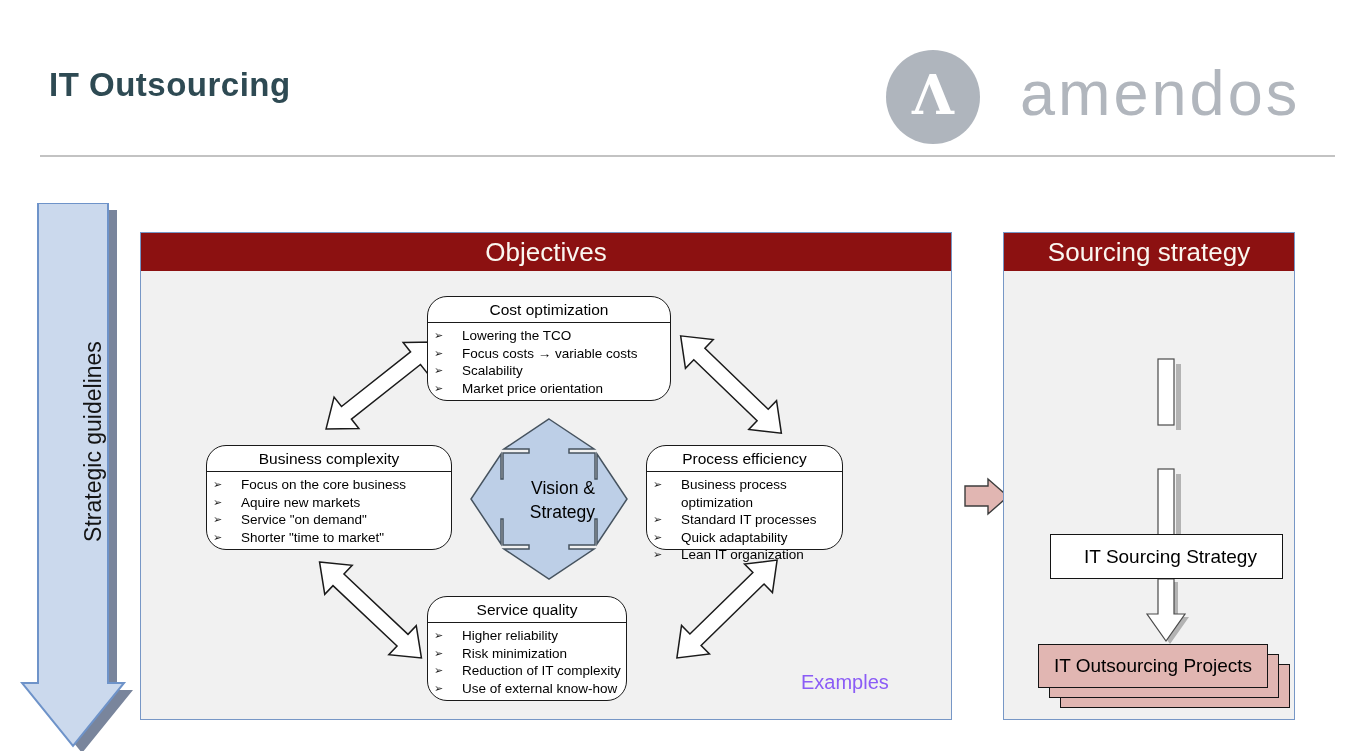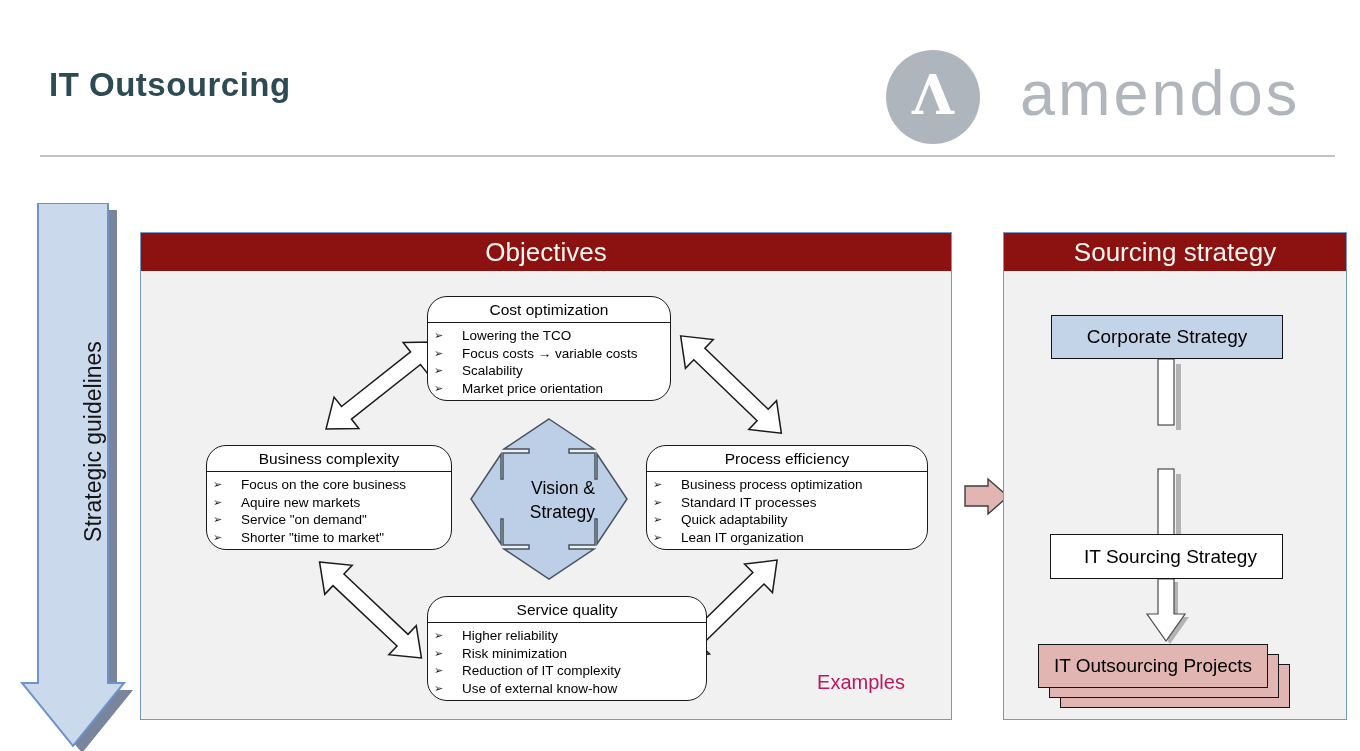--- a/index.html
+++ b/index.html
@@ -17,31 +17,31 @@
   
   .left-arrow{position:absolute;left:20px;top:203px;width:140px;height:548px;}
   .left-arrow svg{position:absolute;left:0;top:0;}
   .left-arrow-label{position:absolute;width:480px;left:-167px;top:225px;transform:rotate(-90deg);
                     text-align:center;font-size:23px;color:#141414;}
 
   
   .panel{position:absolute;top:232px;background:#F1F1F1;border:1.5px solid #7797C6;box-sizing:border-box;}
   .panel-header{height:38px;line-height:38px;background:#8C1111;color:#FAF7F0;text-align:center;font-size:26px;}
   .objectives{left:140px;width:812px;height:488px;}
-  .sourcing{left:1003px;width:344px;height:488px;}
+  .sourcing{left:1003px;width:292px;height:488px;}
   .overlay-svg{position:absolute;left:0;top:0;}
 
   
   .goal-box{position:absolute;background:#fff;border:1.4px solid #1a1a1a;border-radius:20px;box-sizing:border-box;}
   .goal-title{text-align:center;font-size:15.5px;padding:4px 2px 3px;border-bottom:1.4px solid #1a1a1a;}
   .goal-list{list-style:none;margin:4px 4px 0 6px;padding:0;}
   .goal-list li{display:flex;font-size:13.5px;line-height:17.5px;}
   .goal-list .bullet{width:16px;flex:0 0 16px;margin-right:12px;font-size:11px;color:#1a1a1a;}
   .vision-label{position:absolute;left:362px;top:243px;width:92px;text-align:right;font-size:17.5px;line-height:24px;color:#000;}
-  .examples{position:absolute;left:660px;top:438px;width:120px;text-align:center;font-size:20px;color:#be185d;}
+  .examples{position:absolute;left:660px;top:438px;width:120px;text-align:left;font-size:20px;color:#8b5cf6;}
 
   
   .step-box{position:absolute;box-sizing:border-box;border:1.4px solid #141414;display:flex;align-items:center;justify-content:center;font-size:19px;}
   .step-blue{background:#C4D4E8;}
   .step-white{background:#ffffff;}
   .stack-layer{position:absolute;width:230px;height:44px;background:#E1B6B2;border:1.4px solid #141414;box-sizing:border-box;
                display:flex;align-items:center;justify-content:center;font-size:19px;}
 
   .pink-arrow{position:absolute;left:963px;top:477px;}
 </style>
@@ -127,21 +127,21 @@
             <span class="bullet">➢</span>
             <span>Service "on demand"</span>
           </li>
         <li>
             <span class="bullet">➢</span>
             <span>Shorter "time to market"</span>
           </li>
       </ul>
     </div>
 
-    <div class="goal-box" style="left:505px;top:212px;width:282px;height:105px;">
+    <div class="goal-box" style="left:505px;top:212px;width:197px;height:105px;">
       <div class="goal-title">Process efficiency</div>
       <ul class="goal-list">
         <li>
             <span class="bullet">➢</span>
             <span>Business process optimization</span>
           </li>
         <li>
             <span class="bullet">➢</span>
             <span>Standard IT processes</span>
           </li>
@@ -149,21 +149,21 @@
             <span class="bullet">➢</span>
             <span>Quick adaptability</span>
           </li>
         <li>
             <span class="bullet">➢</span>
             <span>Lean IT organization</span>
           </li>
       </ul>
     </div>
 
-    <div class="goal-box" style="left:286px;top:363px;width:280px;height:105px;">
+    <div class="goal-box" style="left:286px;top:363px;width:200px;height:105px;">
       <div class="goal-title">Service quality</div>
       <ul class="goal-list">
         <li>
             <span class="bullet">➢</span>
             <span>Higher reliability</span>
           </li>
         <li>
             <span class="bullet">➢</span>
             <span>Risk minimization</span>
           </li>
@@ -193,23 +193,20 @@
       <rect x="172" y="131" width="5" height="66" fill="#B3B3B3"></rect>
       <rect x="154" y="126" width="16" height="66" fill="#ffffff" stroke="#4a4a4a" stroke-width="1.2"></rect>
 
       <rect x="172" y="241" width="5" height="66" fill="#B3B3B3"></rect>
       <rect x="154" y="236" width="16" height="66" fill="#ffffff" stroke="#4a4a4a" stroke-width="1.2"></rect>
 
       <polygon points="154,346 170,346 170,381 181,381 162,408 143,381 154,381" transform="translate(4,3)" fill="#B3B3B3"></polygon>
       <polygon points="154,346 170,346 170,381 181,381 162,408 143,381 154,381" fill="#ffffff" stroke="#4a4a4a" stroke-width="1.2"></polygon>
     </svg>
 
-    <div class="step-box step-blue" style="left:47px;top:82px;width:232px;height:44px;">
-      <span>Corporate Strategy</span>
-    </div>
     <div class="step-box step-white" style="left:46px;top:301px;width:233px;height:45px;padding-left:8px;">
       <span>IT Sourcing Strategy</span>
     </div>
 
     <div>
       <div class="stack-layer" style="left:56px;top:431px;"></div>
       <div class="stack-layer" style="left:45px;top:421px;"></div>
       <div class="stack-layer" style="left:34px;top:411px;">
         <span>IT Outsourcing Projects</span>
       </div>

